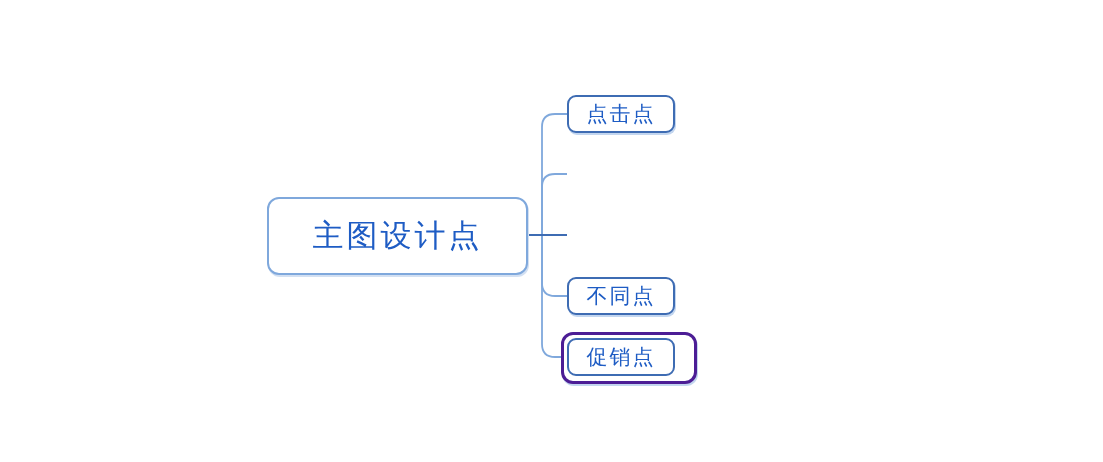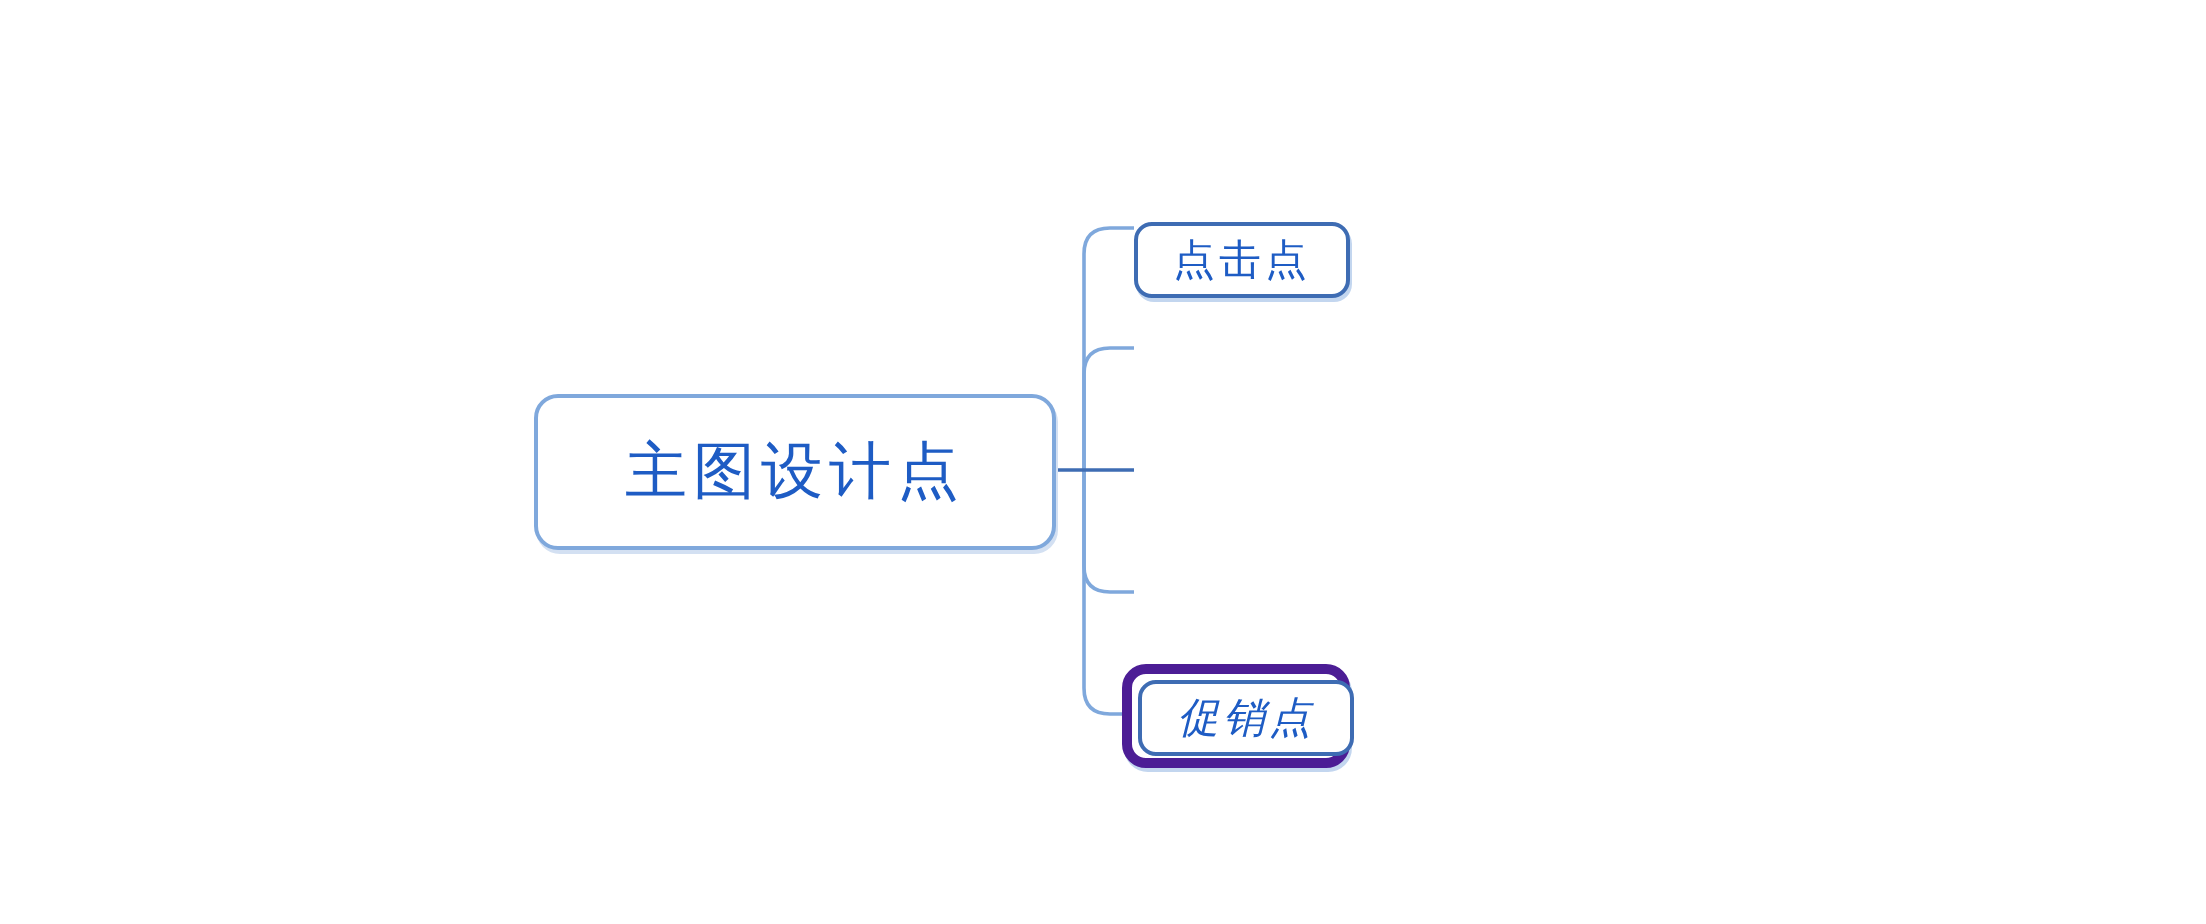--- a/index.html
+++ b/index.html
@@ -29,33 +29,32 @@
     border:2px solid #7FA8DC; border-radius:12px;
     font-size:31px; letter-spacing:3px;
     box-shadow:1px 2px 0 #d3e0f2;
   }
   .child-node {
     left:567px; width:108px; height:38px;
     border:2px solid #3E6CB3; border-radius:9px;
     font-size:21px; letter-spacing:2px;
     box-shadow:1px 2px 0 #c3d6ef;
   }
-  .child-1 { top:111px; }
+  .child-1 { top:95px; }
   .child-2 { top:155px; }
   .child-3 { top:216px; }
   .child-4 { top:277px; }
   .selected-ring {
     position:absolute; left:561px; top:332px;
-    width:114px; height:52px;
+    width:136px; height:52px;
     box-sizing:border-box;
-    border:5px solid #4c1d95; border-radius:12px;
+    border:3px solid #4c1d95; border-radius:12px;
     padding:3px;
     background:#ffffff;
     box-shadow:1px 2px 0 #c3d6ef;
-    font-style:italic;
   }
   .selected-ring .child-node {
     position:static; left:auto; top:auto;
     width:108px; height:38px;
     box-shadow:none;
   }
   .label { display:inline-block; }
 </style>
 </head>
 <body>
@@ -73,20 +72,23 @@
   <div class="node root-node">
     <span class="label">主图设计点</span>
   </div>
 
   <div class="node child-node child-1">
     <span class="label">点击点</span>
   </div>
 
 
 
+  <div class="node child-node child-4">
+    <span class="label">不同点</span>
+  </div>
 
   <div class="selected-ring">
     <div class="node child-node">
       <span class="label">促销点</span>
     </div>
   </div>
 
 </div>
 
 </body></html>

